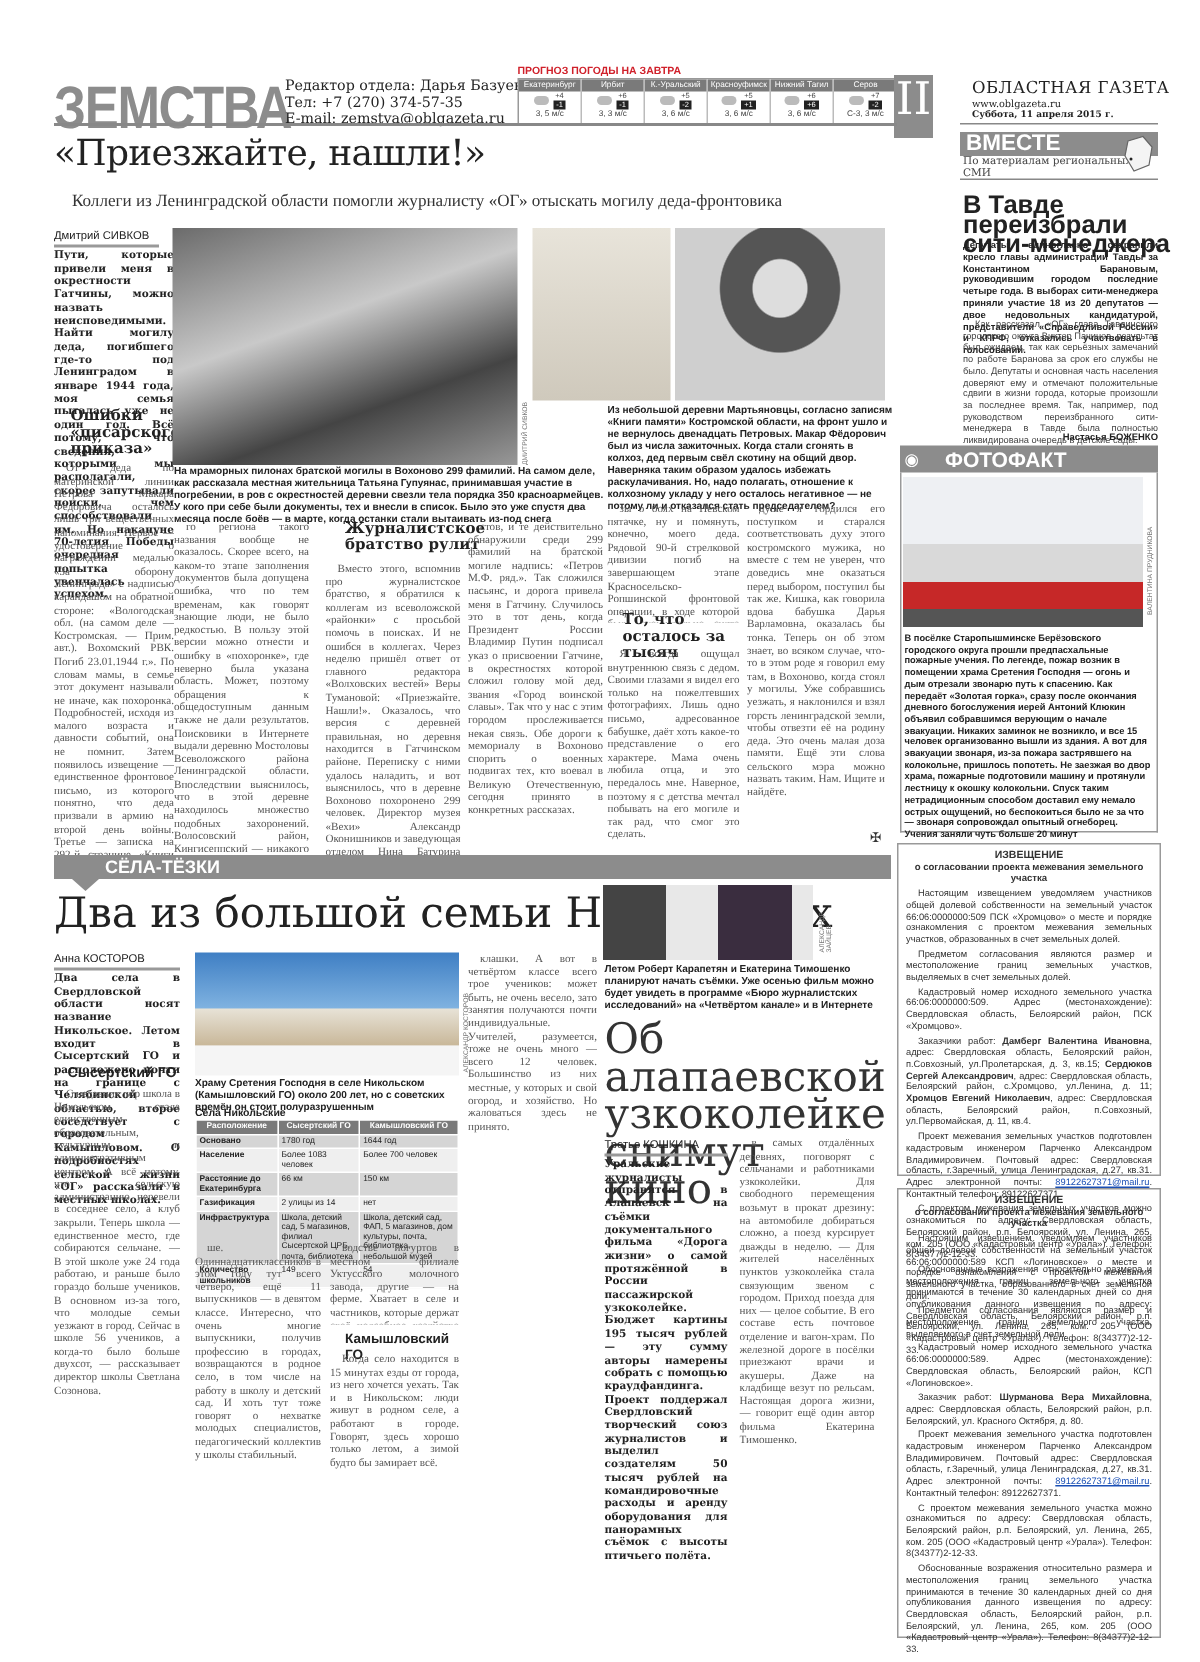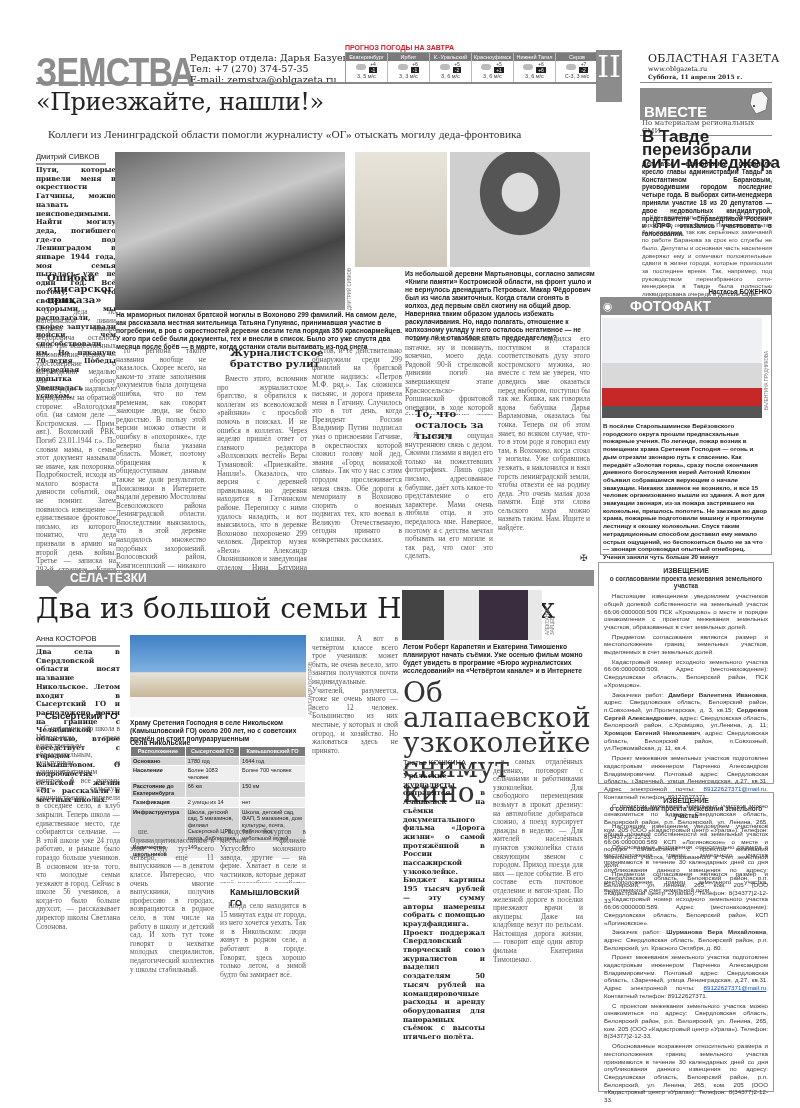--- a/index.html
+++ b/index.html
@@ -11,38 +11,38 @@
 .weather-title{left:345px;top:44px;font-family:"Liberation Sans",sans-serif;font-size:7px;font-weight:bold;color:#d0202a}
 .weather{left:345px;top:52px;display:flex;border:1px solid #999}
 .wcell{width:42px;height:29px;border-right:1px solid #bbb;font-family:"Liberation Sans",sans-serif;text-align:center;font-size:6px;color:#444}
 .wcell:last-child{border-right:none}
 .wcity{background:#7a7a7a;color:#fff;font-size:5.5px;height:8px;line-height:8px}
 .wrow{display:flex;justify-content:center;align-items:center;gap:3px;height:12px}
 .wicon{width:10px;height:6px;background:#bbb;border-radius:3px}
 .wt{display:flex;flex-direction:column;font-size:5px;line-height:6px}
 .wt .night{background:#222;color:#fff;padding:0 2px}
 .wwind{font-size:5.5px}
-.page-num{left:596px;top:50px;width:26px;height:52px;background:#8c8c8c;color:#fff;font-size:30px;line-height:34px;text-align:center;font-family:"DejaVu Serif",serif}
+.page-num{left:596px;top:50px;width:26px;height:42px;background:#8c8c8c;color:#fff;font-size:30px;line-height:34px;text-align:center;font-family:"DejaVu Serif",serif}
 .paper-name{left:648px;top:52px;font-size:11px;letter-spacing:.3px}
 .paper-url{left:648px;top:65px;font-size:6.5px}
 .paper-date{left:648px;top:73px;font-size:6px;font-weight:bold}
 .top-rule{left:36px;top:82px;width:562px;height:2px;background:#888}
 .top-rule2{left:640px;top:82px;width:132px;height:1px;background:#888}
 .headline{left:36px;top:88px;font-size:24px;font-family:"DejaVu Serif",serif;letter-spacing:-.5px}
 .subhead{left:48px;top:128px;font-size:11.4px;font-family:Liberation Serif, serif;color:#333}
 .byline{font-family:"Liberation Sans",sans-serif;font-size:7.5px;border-bottom:2px solid #999;padding-bottom:2px}
 .lead{font-family:"DejaVu Serif",serif;font-weight:bold;font-size:7px;line-height:8.7px;text-align:justify}
 .subtitle{font-family:"DejaVu Serif",serif;font-weight:bold;font-size:10px;line-height:11px}
 .body-text{font-family:"Liberation Serif",serif;font-size:7.4px;line-height:8.6px;text-align:justify;color:#555;text-indent:8px;overflow:hidden}
 .caption{font-family:"Liberation Sans",sans-serif;font-weight:bold;font-size:6.7px;line-height:8px;color:#222}
 .photo{background:linear-gradient(160deg,#6b6b6b,#c9c9c9 40%,#444 70%,#999)}
 .photo-doc{background:linear-gradient(180deg,#e8e4da,#cfc9bc)}
 .photo-soldier{background:radial-gradient(ellipse at 50% 35%,#ddd 0 18%,#555 19% 40%,#cfcfcf 41%)}
 .vmeste{left:640px;top:88px;width:132px;height:32px}
-.vmeste-bar{background:#8c8c8c;color:#fff;font-family:"Liberation Sans",sans-serif;font-weight:bold;font-size:15px;padding:16px 4px;height:16px;line-height:16px;width:132px}
+.vmeste-bar{background:#8c8c8c;color:#fff;font-family:"Liberation Sans",sans-serif;font-weight:bold;font-size:15px;padding:0 4px;height:16px;line-height:16px;width:132px}
 .vmeste-sub{font-size:7px;line-height:7.5px;color:#444;padding-left:2px;border-bottom:1px solid #888;width:132px}
 .side-head{left:642px;top:130px;font-family:"Liberation Sans",sans-serif;font-weight:bold;font-size:17px;line-height:13px}
 .side-lead{left:642px;top:160px;width:130px;font-family:"Liberation Sans",sans-serif;font-weight:bold;font-size:6.3px;line-height:7.8px;text-align:justify}
 .side-body{left:642px;top:213px;width:130px;font-family:"Liberation Sans",sans-serif;font-size:6.2px;line-height:7.7px;color:#444;text-align:justify;text-indent:8px}
 .side-sign{left:642px;top:288px;width:130px;text-align:right;font-family:"Liberation Sans",sans-serif;font-weight:bold;font-size:6.3px}
 .fotofakt-bar{left:600px;top:297px;width:172px;height:18px;background:#8c8c8c;color:#fff;font-family:"Liberation Sans",sans-serif;font-weight:bold;font-size:14px;line-height:18px;padding-left:30px}
 .fotofakt-box{left:600px;top:315px;width:172px;height:240px;border:1px solid #999;border-top:none}
 .fire-photo{left:602px;top:318px;width:160px;height:100px;background:linear-gradient(180deg,#eef0f3 0 45%,#d9d9d9 45% 70%,#c62828 70% 88%,#555 88%)}
 .fire-caption{left:603px;top:422px;width:165px;font-family:"Liberation Sans",sans-serif;font-weight:bold;font-size:6.2px;line-height:7.7px}
 .notice{border:1px solid #999;font-family:"Liberation Sans",sans-serif;font-size:6.2px;line-height:7.7px;color:#333;padding:4px 5px;text-align:justify}

